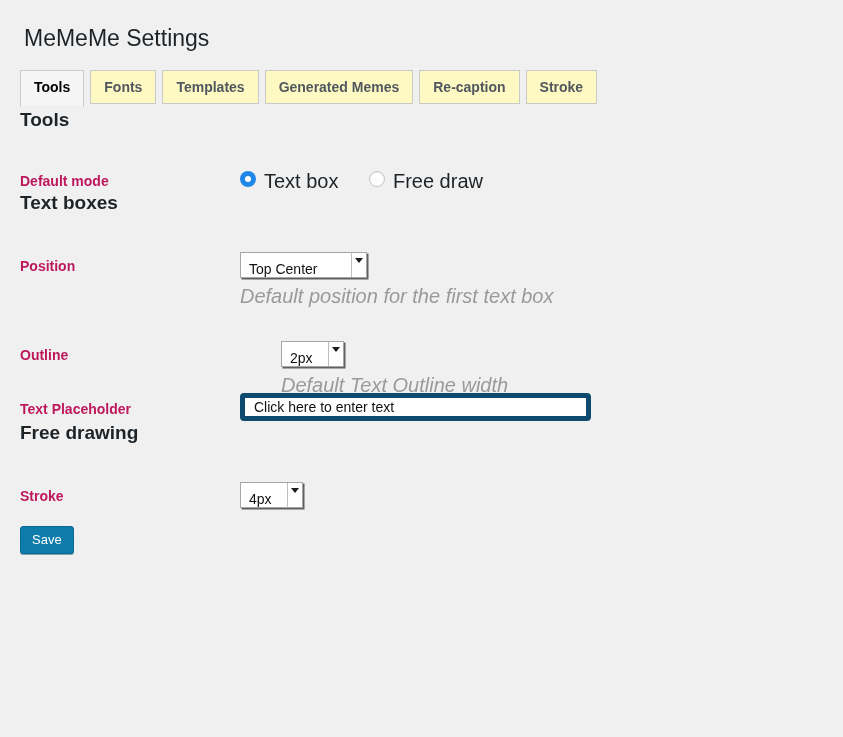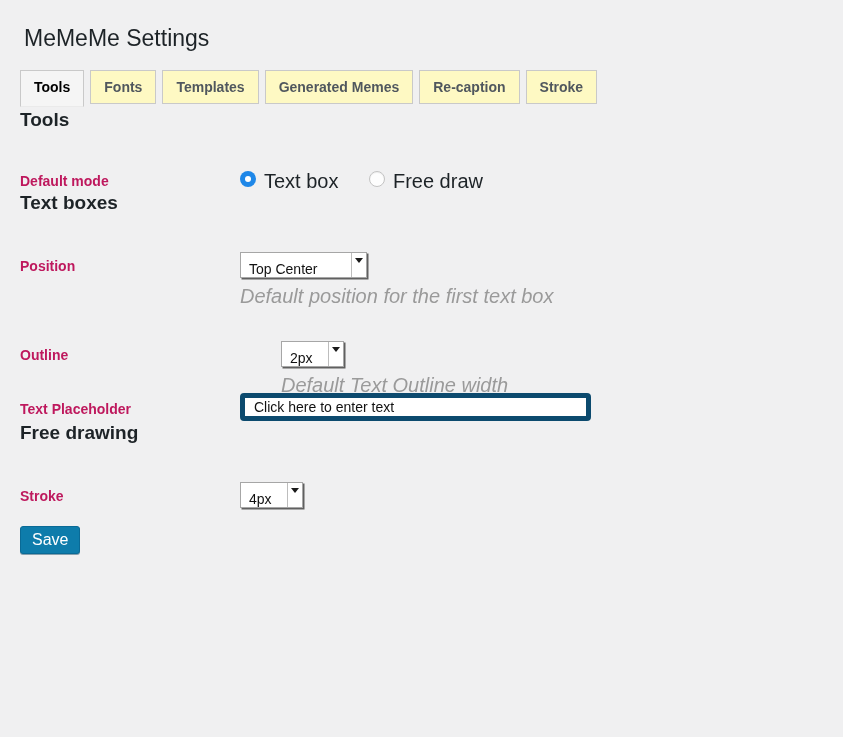--- a/index.html
+++ b/index.html
@@ -133,21 +133,21 @@
     outline: none;
   }
 
   
   .save-button {
     margin-top: 18px;
     display: inline-block;
     background: var(--save-bg, #0e7cab);
     border: 1px solid var(--save-border, #0a6a96);
     border-radius: 3px;
-    color: #fff; font-size: 16px; font-weight: 400;
+    color: #fff; font-size: 13px; font-weight: 400;
     line-height: 18px; padding: 4px 11px;
     cursor: pointer;
     box-shadow: 0 1px 0 rgba(0,60,90,.45);
     font-family: "Liberation Sans", sans-serif;
   }
 </style>
 </head>
 <body>
 
 <div class="wrap">

